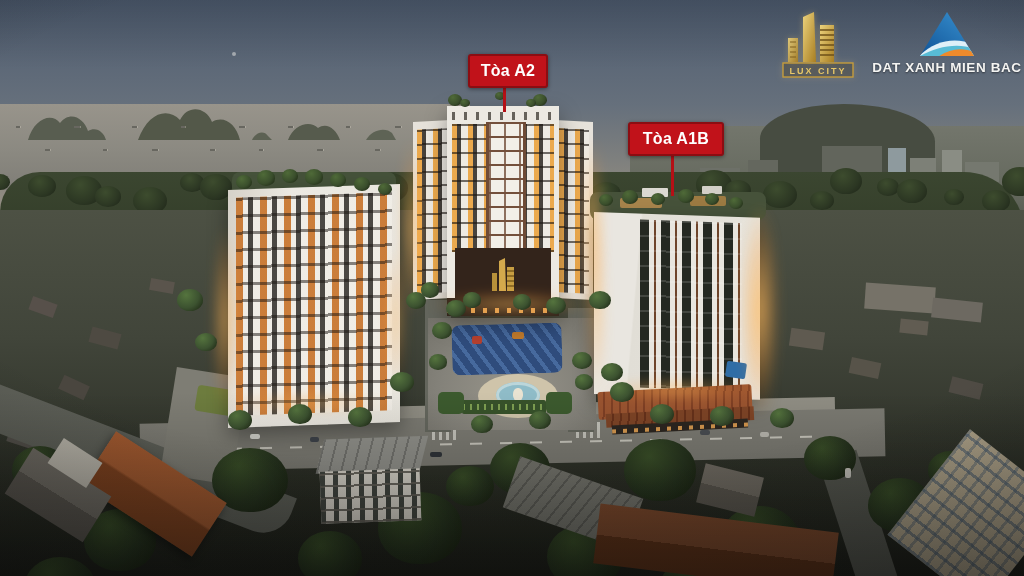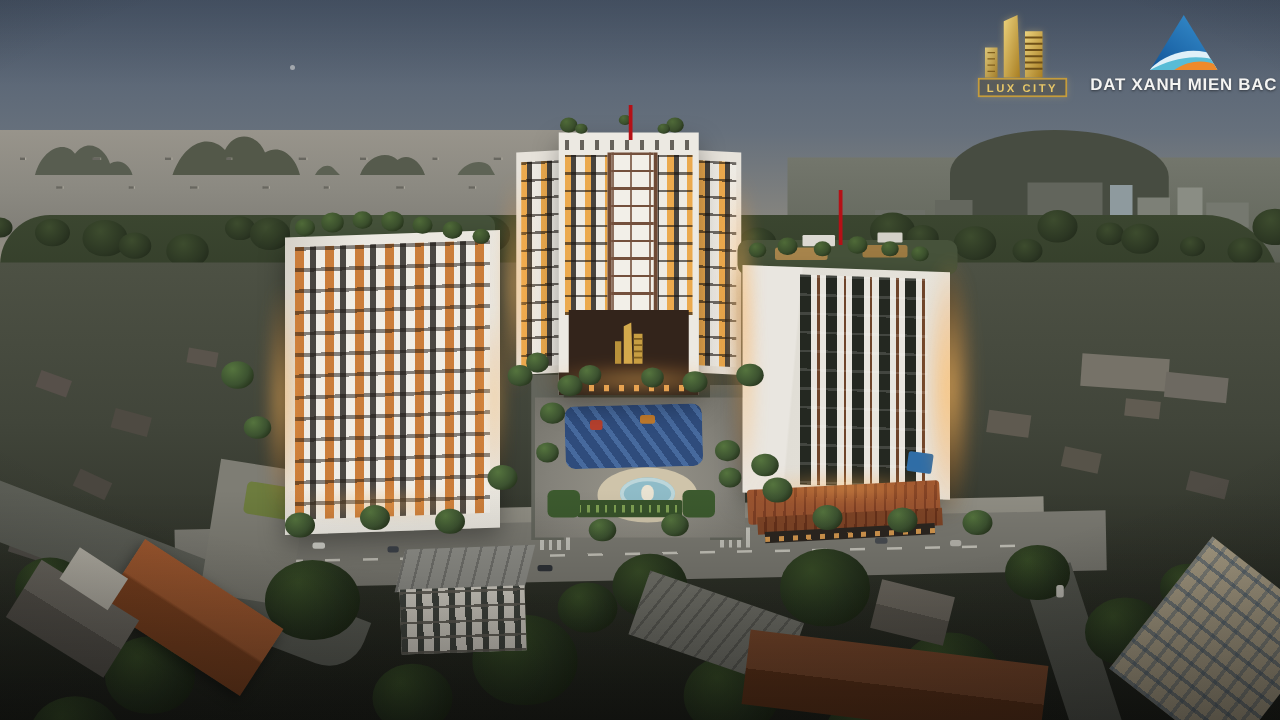--- a/index.html
+++ b/index.html
@@ -277,21 +277,27 @@
       <div class="abs" style="left: 760px; top: 432px; width: 9px; height: 5px; background: rgb(184, 182, 174); border-radius: 2px;"></div>
       <div class="abs" style="left: 430px; top: 452px; width: 12px; height: 5px; background: rgb(47, 51, 56); border-radius: 2px;"></div>
       <div class="abs" style="left: 845px; top: 468px; width: 6px; height: 10px; background: rgb(196, 194, 186); border-radius: 2px;"></div>
     </div>
 
   <div class="abs" style="left:0;top:0;width:1024px;height:576px;pointer-events:none;background:
     radial-gradient(125% 95% at 50% 36%, transparent 48%, rgba(8,9,10,.5) 100%),
     linear-gradient(180deg, rgba(0,0,0,.15) 0%, transparent 12%, transparent 68%, rgba(0,0,0,.38) 100%);"></div>
 
   <div class="pointer" style="left:503px;top:84px;height:28px;"></div>
+  <div class="sign" style="left:468px;top:54px;width:76px;height:30px;">
+    <span>Tòa A2</span>
+  </div>
   <div class="pointer" style="left:671px;top:152px;height:44px;"></div>
+  <div class="sign" style="left:628px;top:122px;width:92px;height:30px;">
+    <span>Tòa A1B</span>
+  </div>
 
   <svg class="abs" style="left:781px;top:8px;filter:drop-shadow(0 0 3px rgba(255,215,120,.3));" width="74" height="72" viewBox="0 0 74 72">
     <defs>
       <linearGradient id="gold" x1="0" y1="0" x2="1" y2="1">
         <stop offset="0" stop-color="#ecd27c"></stop>
           <stop offset="1" stop-color="#a87e22"></stop>
       </linearGradient>
     </defs>
     <rect x="7" y="30" width="10" height="24" fill="url(#gold)" opacity=".9"></rect>
     <path d="M9,34 h6 M9,39 h6 M9,44 h6 M9,49 h6" stroke="#7e5e1e" stroke-width="1"></path>

